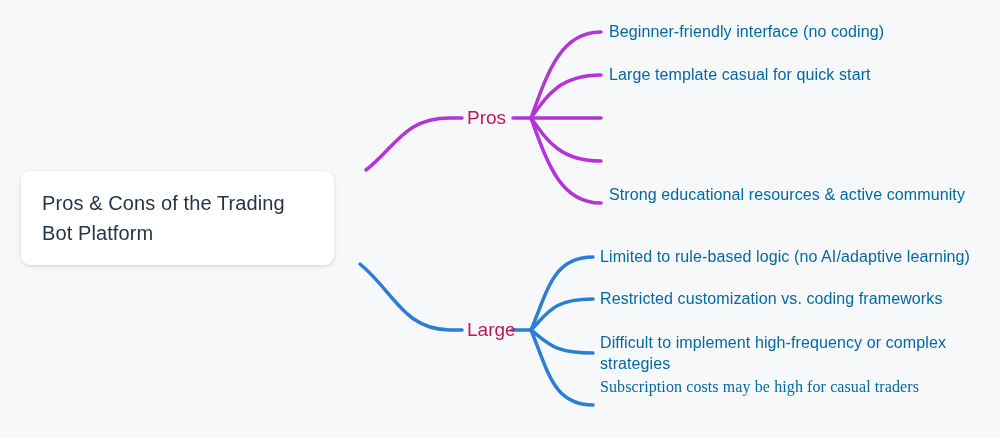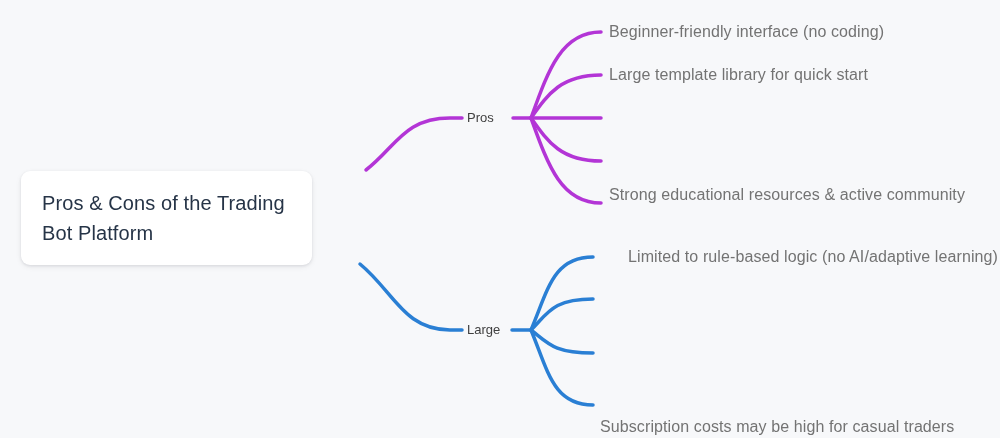--- a/index.html
+++ b/index.html
@@ -20,51 +20,51 @@
   }
   svg.edges path {
     fill: none;
     stroke-width: 3.5;
     stroke-linecap: round;
     stroke-linejoin: round;
   }
   .root-node {
     position: absolute;
     left: 21px; top: 171px;
-    width: 291px; height: 94px;
+    width: 313px; height: 94px;
     background: #ffffff;
     border-radius: 9px;
     box-shadow: 0 1px 3px rgba(16,24,40,0.10), 0 2px 6px rgba(16,24,40,0.06);
     display: flex;
     align-items: center;
     padding: 0 21px;
   }
   .root-title {
     font-size: 20px;
     line-height: 30px;
     font-weight: 500;
     color: #263447;
     letter-spacing: 0.1px;
   }
   .branch-label {
     position: absolute;
-    font-size: 13px;
+    font-size: 19px;
     font-weight: 500;
-    color: #404040;
+    color: #be185d;
     line-height: 24px;
     white-space: nowrap;
   }
   .branch-label.pros { left: 467px; top: 106px; }
   .branch-label.cons { left: 467px; top: 318px; }
   .leaf {
     position: absolute;
     font-size: 16px;
     line-height: 21px;
     font-weight: 500;
-    color: #737373;
+    color: #0369a1;
     letter-spacing: 0.1px;
     white-space: nowrap;
   }
   .leaf.wrap {
     white-space: normal;
     width: 356px;
   }
 </style>
 </head>
 <body>
@@ -94,19 +94,21 @@
   </svg>
 
   <div class="root-node">
     <div class="root-title">Pros &amp; Cons of the Trading Bot Platform</div>
   </div>
 
   <div class="branch-label pros">Pros</div>
   <div class="branch-label cons">Large</div>
 
   <div class="leaf" style="left:609px; top:21px;">Beginner-friendly interface (no coding)</div>
-  <div class="leaf" style="left:609px; top:64px;">Large template library for quick start</div>
+  <div class="leaf" style="left:609px; top:64px;">Large template casual for quick start</div>
   <div class="leaf" style="left:609px; top:150px;margin-top:34px;">Strong educational resources &amp; active community</div>
 
-  <div class="leaf" style="left:628px; top:246px;">Limited to rule-based logic (no AI/adaptive learning)</div>
-  <div class="leaf" style="left:600px; top:416px;">Subscription costs may be high for casual traders</div>
+  <div class="leaf" style="left:600px; top:246px;">Limited to rule-based logic (no AI/adaptive learning)</div>
+  <div class="leaf" style="left:600px; top:288px;">Restricted customization vs. coding frameworks</div>
+  <div class="leaf wrap" style="left:600px; top:332px;">Difficult to implement high-frequency or complex strategies</div>
+  <div class="leaf" style="left:600px; top:376px;font-family:Liberation Serif, serif;">Subscription costs may be high for casual traders</div>
 
 </div>
 
 </body></html>

